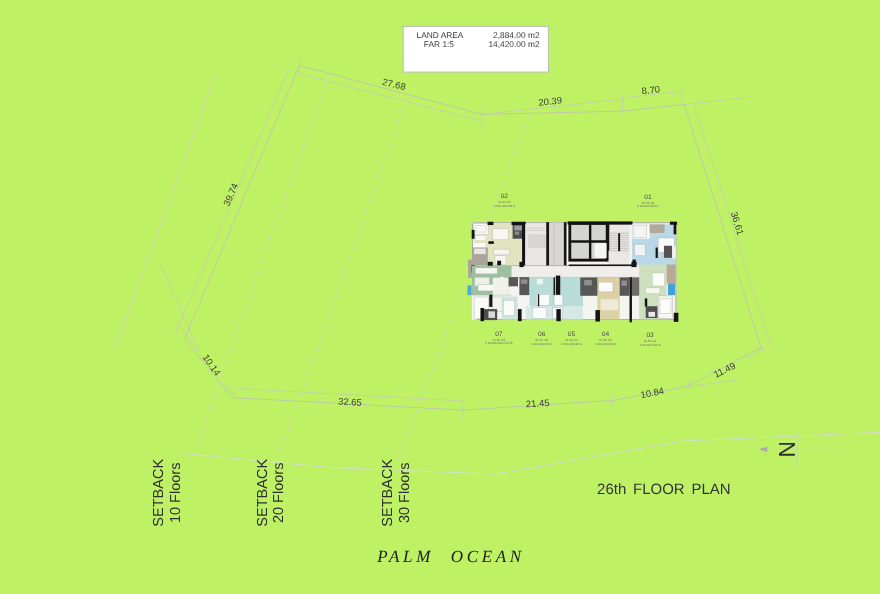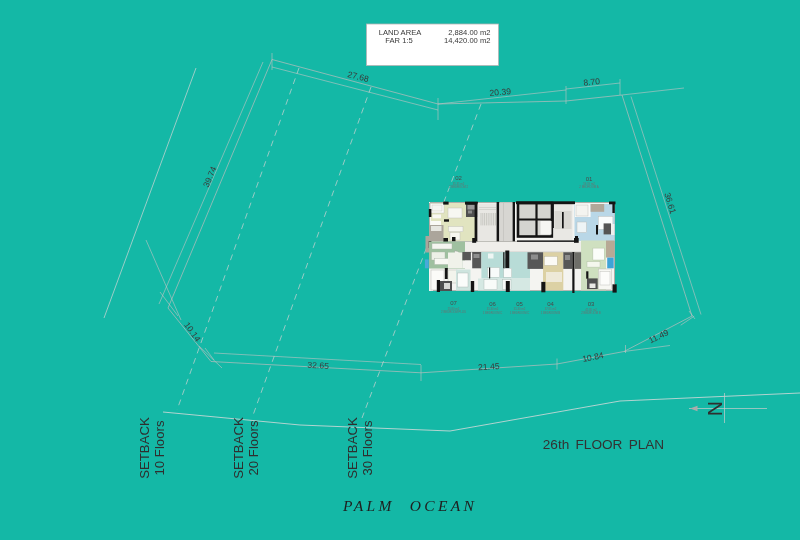--- a/index.html
+++ b/index.html
@@ -1,16 +1,16 @@
 <!DOCTYPE html>
 <html><head>
 <meta charset="utf-8">
 <style>
   html,body{margin:0;padding:0;background:#ffffff;}
-  #canvas{position:relative;width:800px;height:540px;background:#14b8a6;overflow:hidden;
+  #canvas{position:relative;width:800px;height:540px;background:#bef264;overflow:hidden;
           font-family:"Liberation Sans",sans-serif;text-decoration:underline;}
   svg text{font-family:"Liberation Sans",sans-serif;}
 </style>
 </head>
 <body>
 <div id="canvas">
 <svg width="800" height="540" viewBox="0 0 800 540">
 
 <g>
 <rect x="366.5" y="24" width="132" height="41.5" fill="#ffffff" stroke="#b5b5b5" stroke-width="0.8"></rect>

